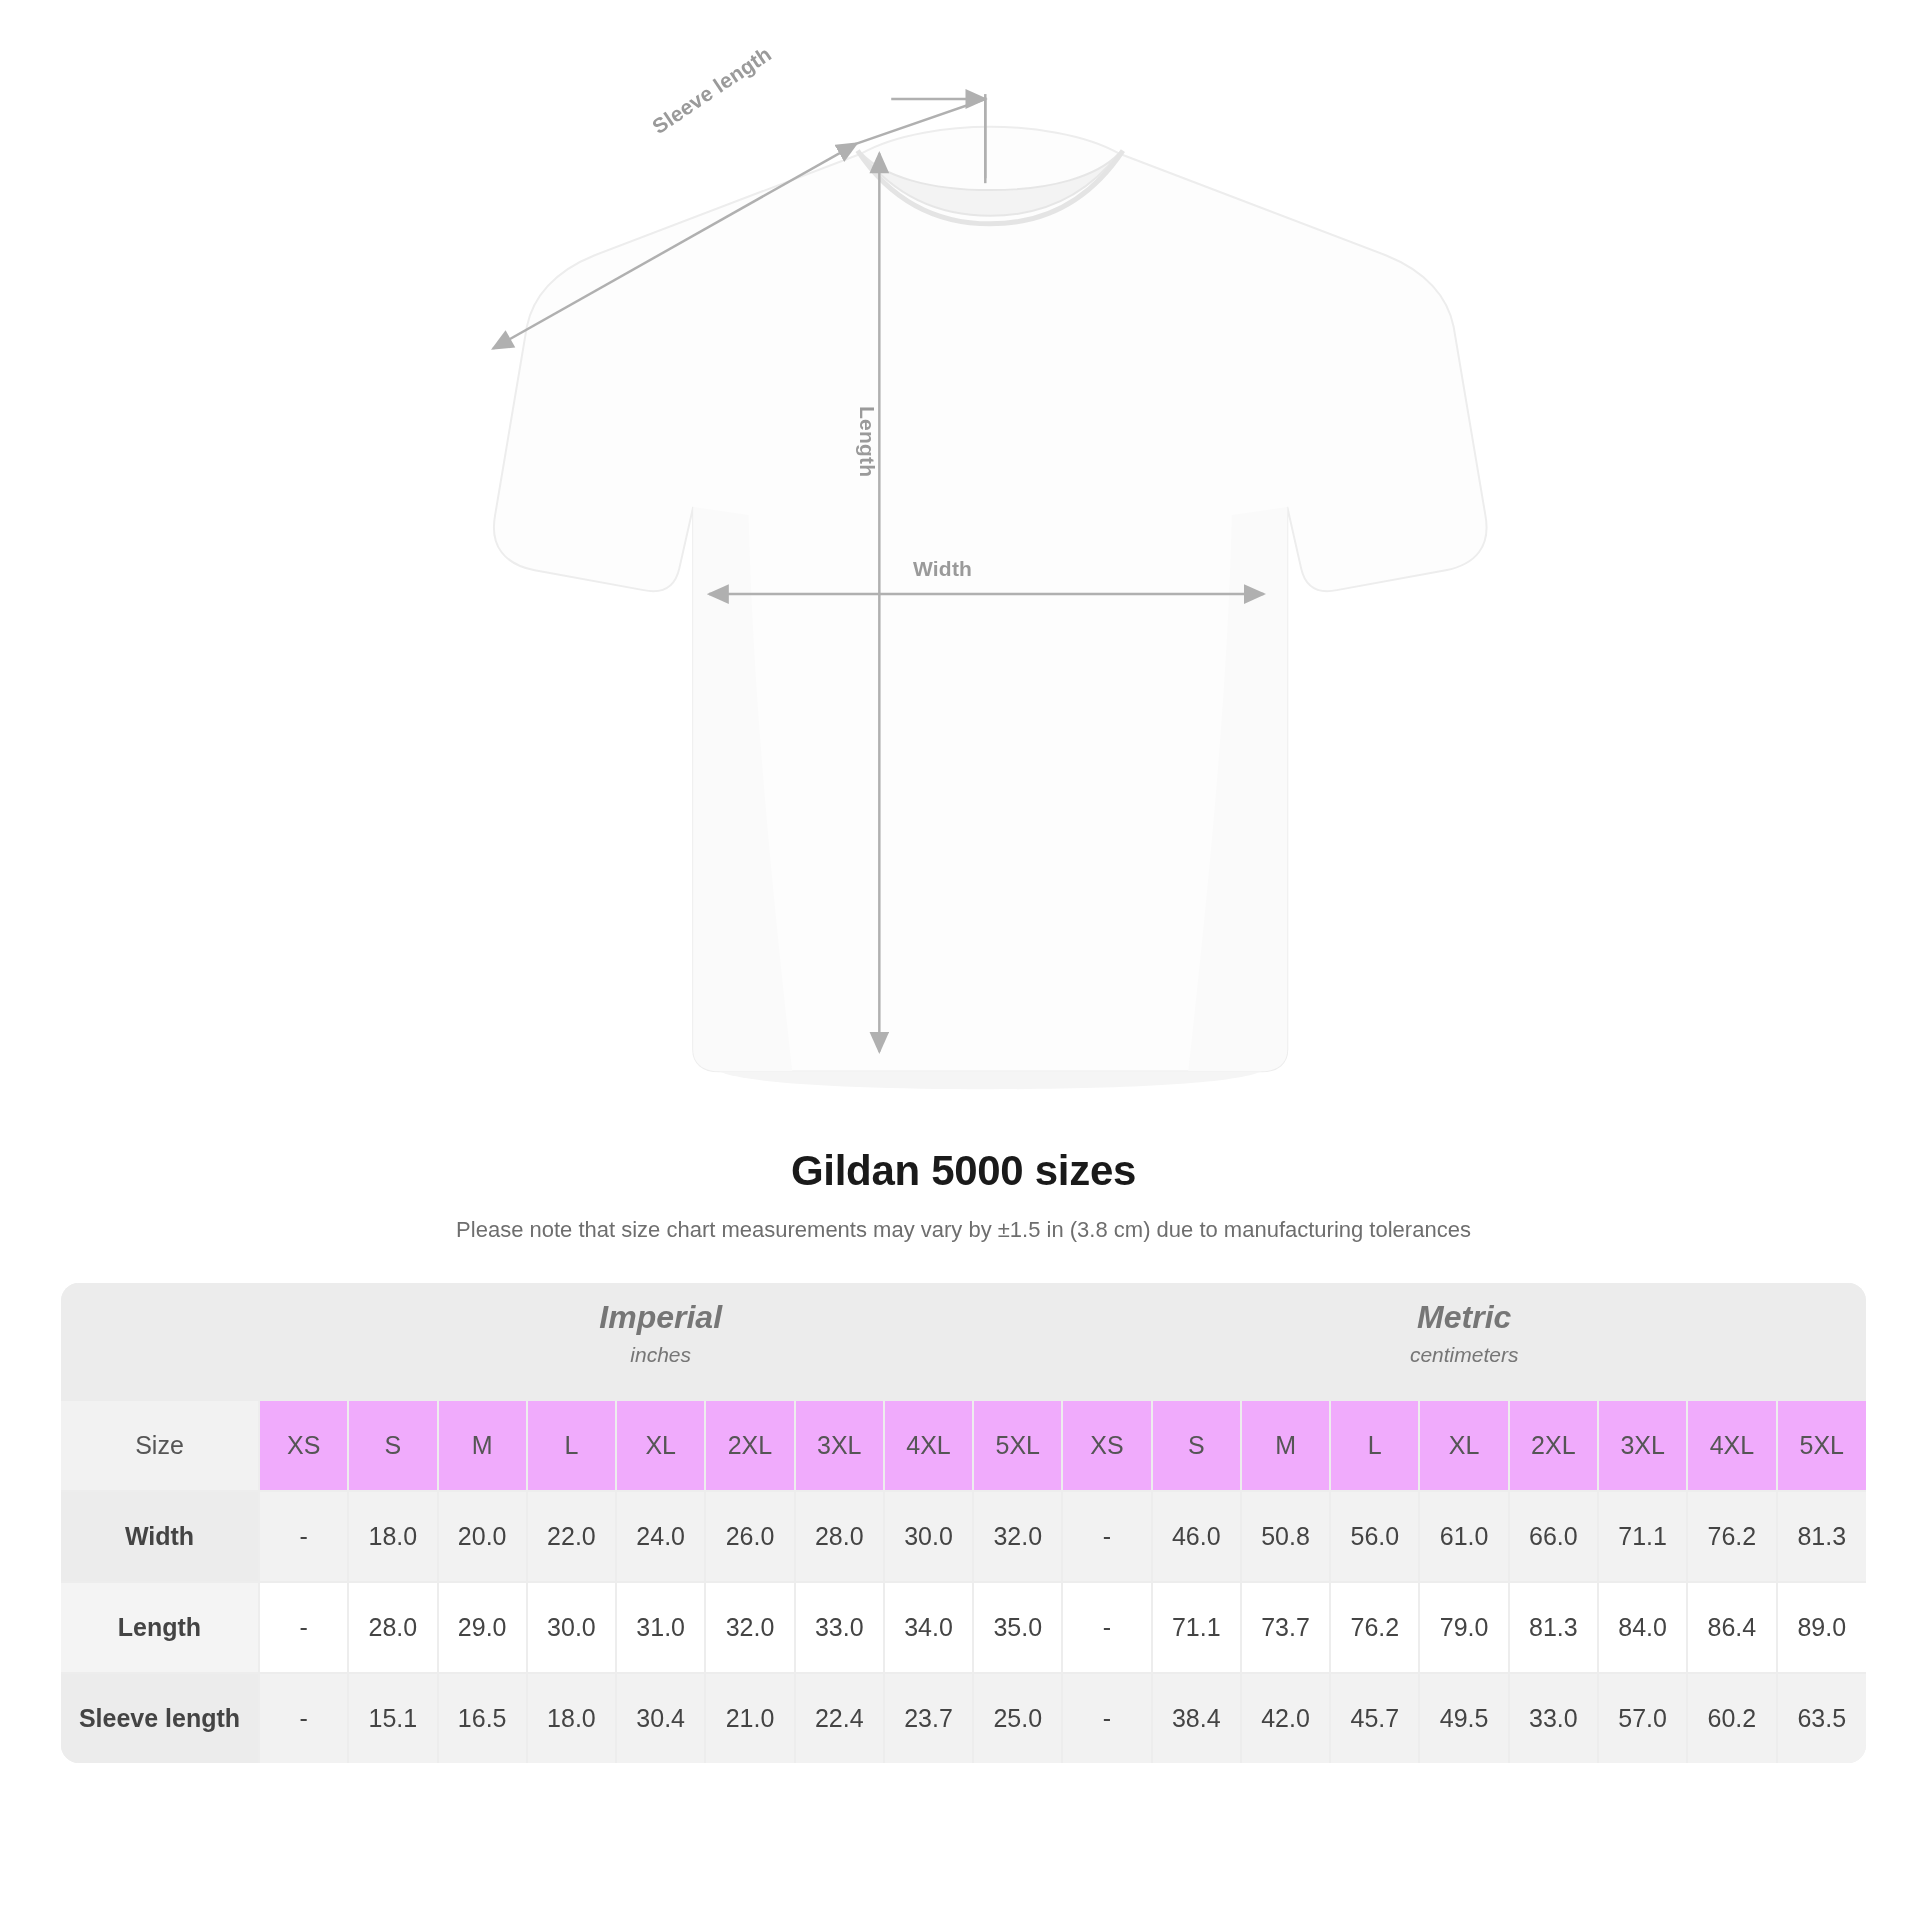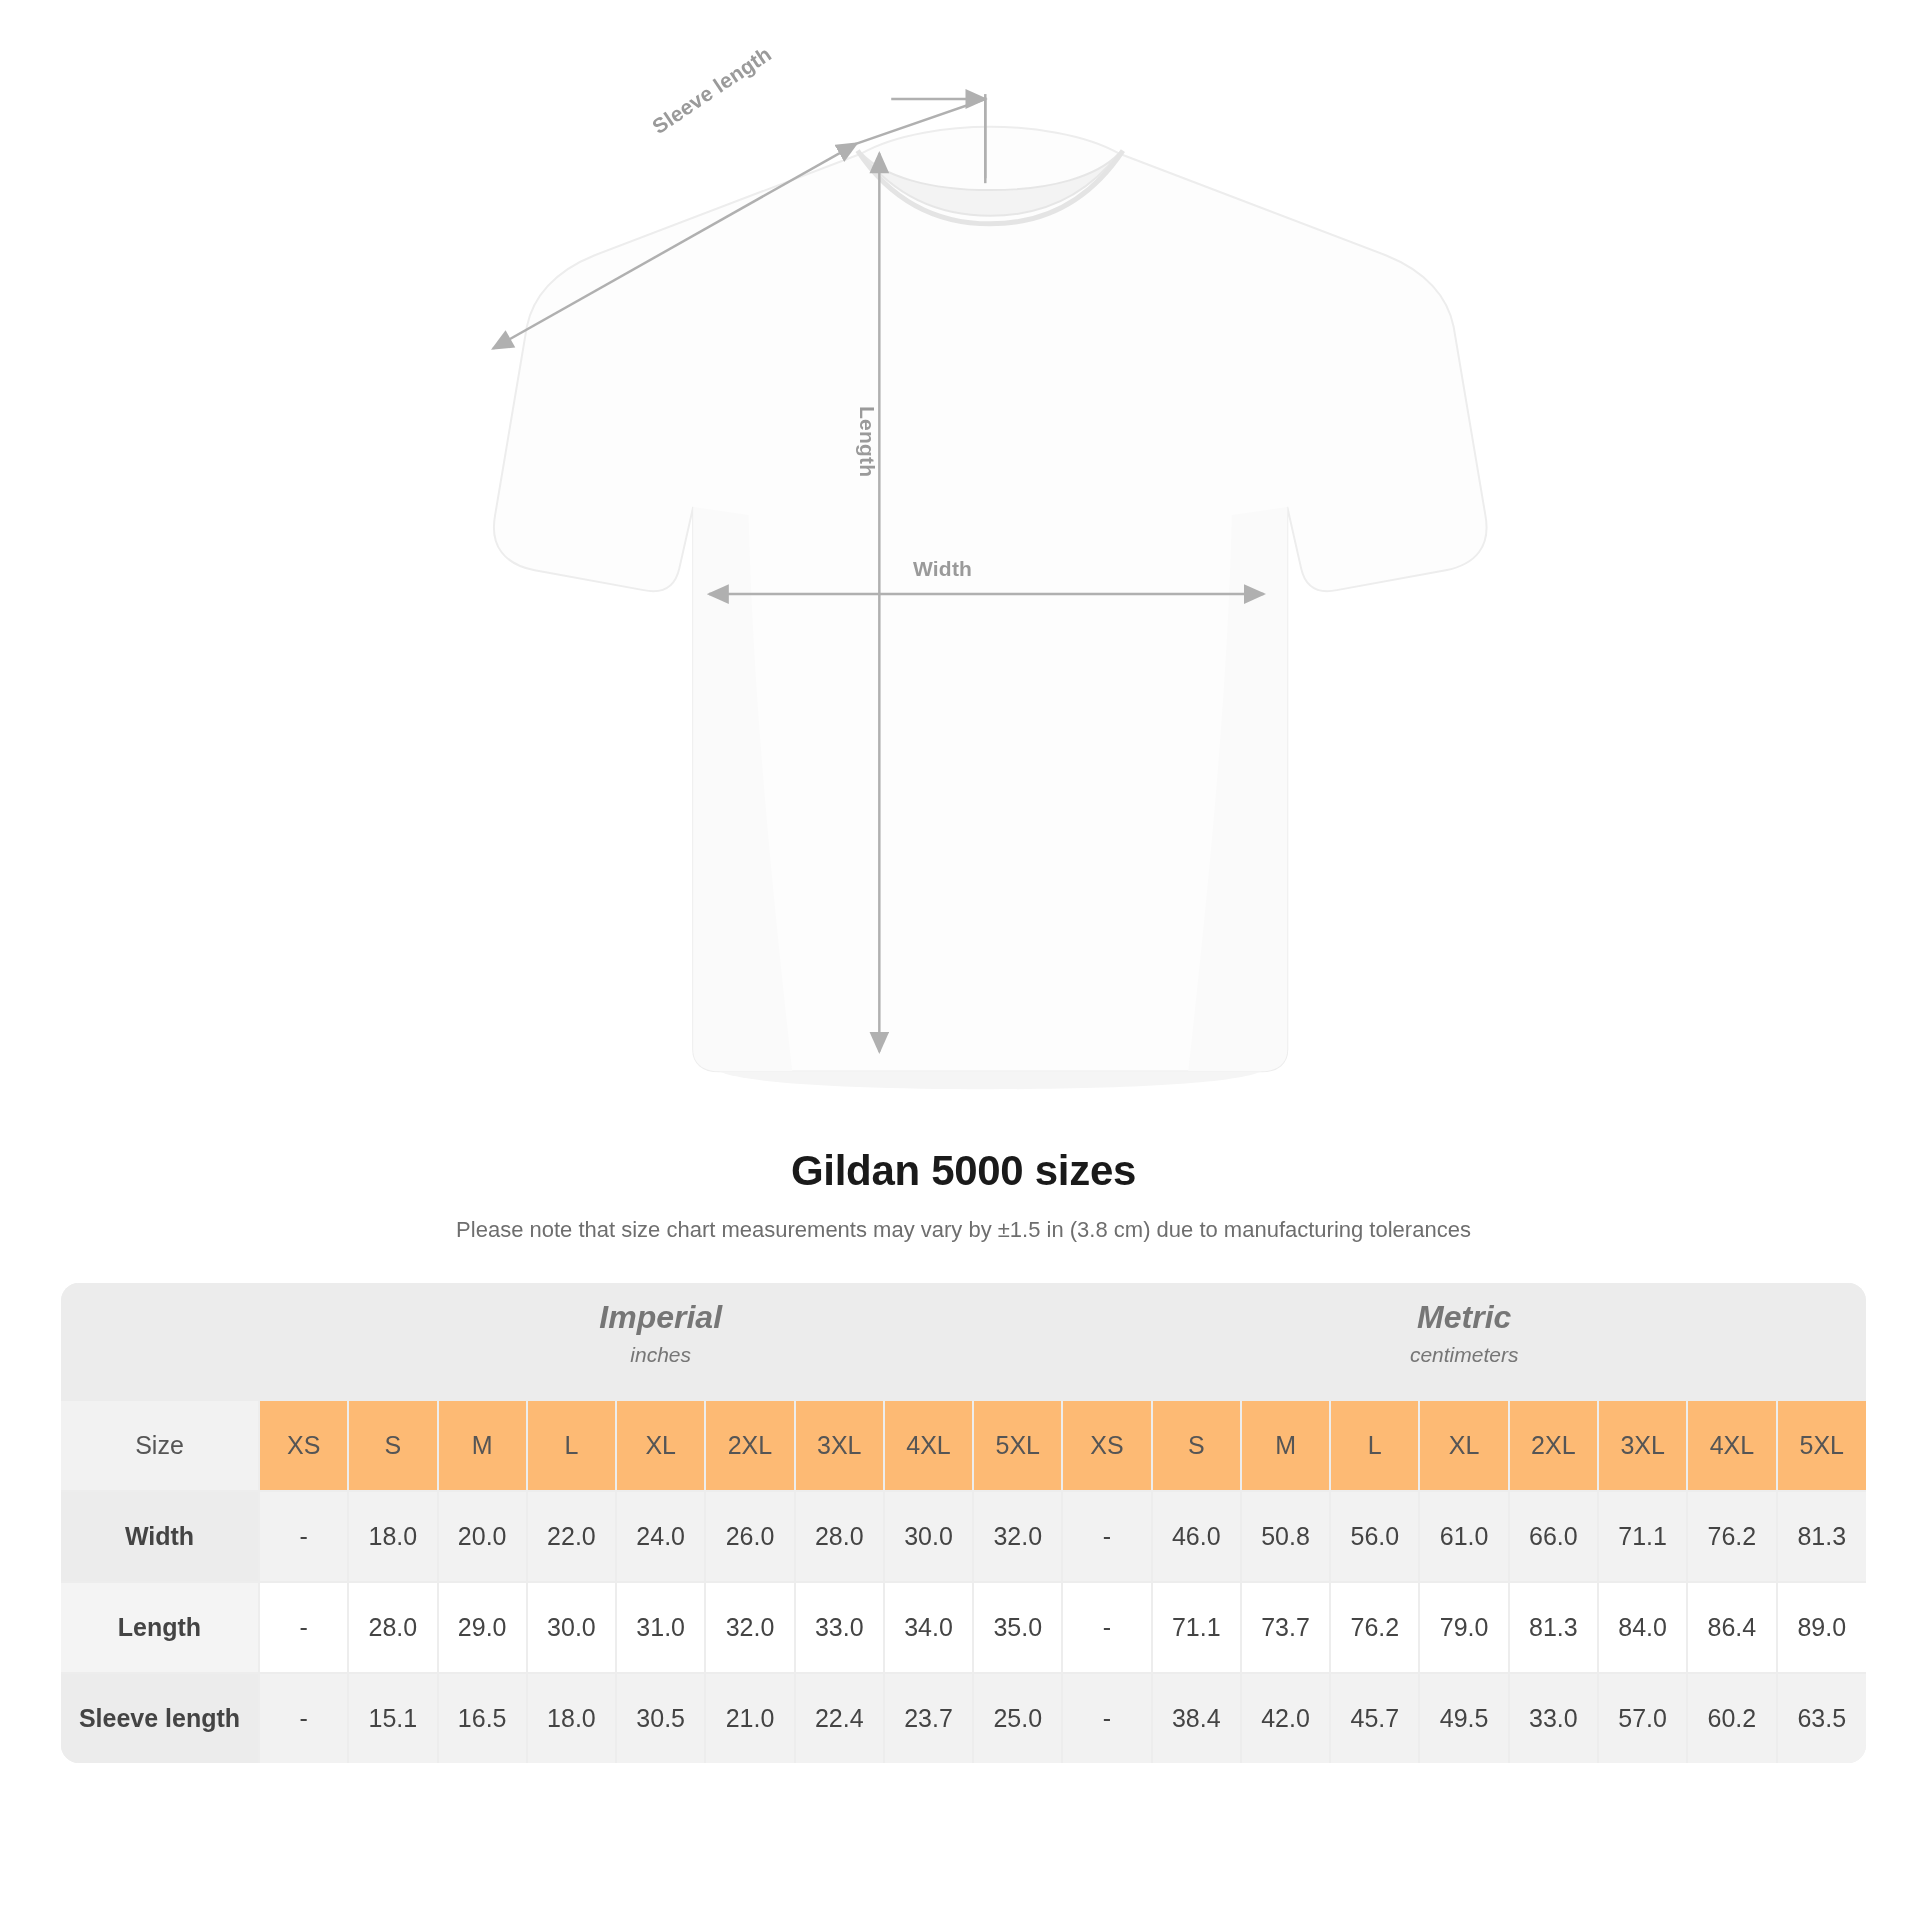--- a/index.html
+++ b/index.html
@@ -102,21 +102,21 @@
     color: #767676;
     line-height: 1.25;
   }
   .unit-sub {
     font-size: 21px;
     font-style: italic;
     color: #767676;
     margin-top: 6px;
   }
   .size-row td {
-    background: #fdba74;
+    background: #f0abfc;
     padding: 30px 0;
     font-size: 25px;
     font-weight: bold;
     color: #555;
     border-right: 2px solid #ededed;
   }
   .size-row td:last-child { border-right: none; }
   .size-row td.rowhead {
     background: #f2f2f2;
     color: #555;
@@ -293,21 +293,21 @@
           <td>86.4</td>
           <td>89.0</td>
         </tr>
 
         <tr class="data-row odd">
           <td class="rowhead">Sleeve length</td>
           <td>-</td>
           <td>15.1</td>
           <td>16.5</td>
           <td>18.0</td>
-          <td>30.5</td>
+          <td>30.4</td>
           <td>21.0</td>
           <td>22.4</td>
           <td>23.7</td>
           <td>25.0</td>
           <td>-</td>
           <td>38.4</td>
           <td>42.0</td>
           <td>45.7</td>
           <td>49.5</td>
           <td>33.0</td>

